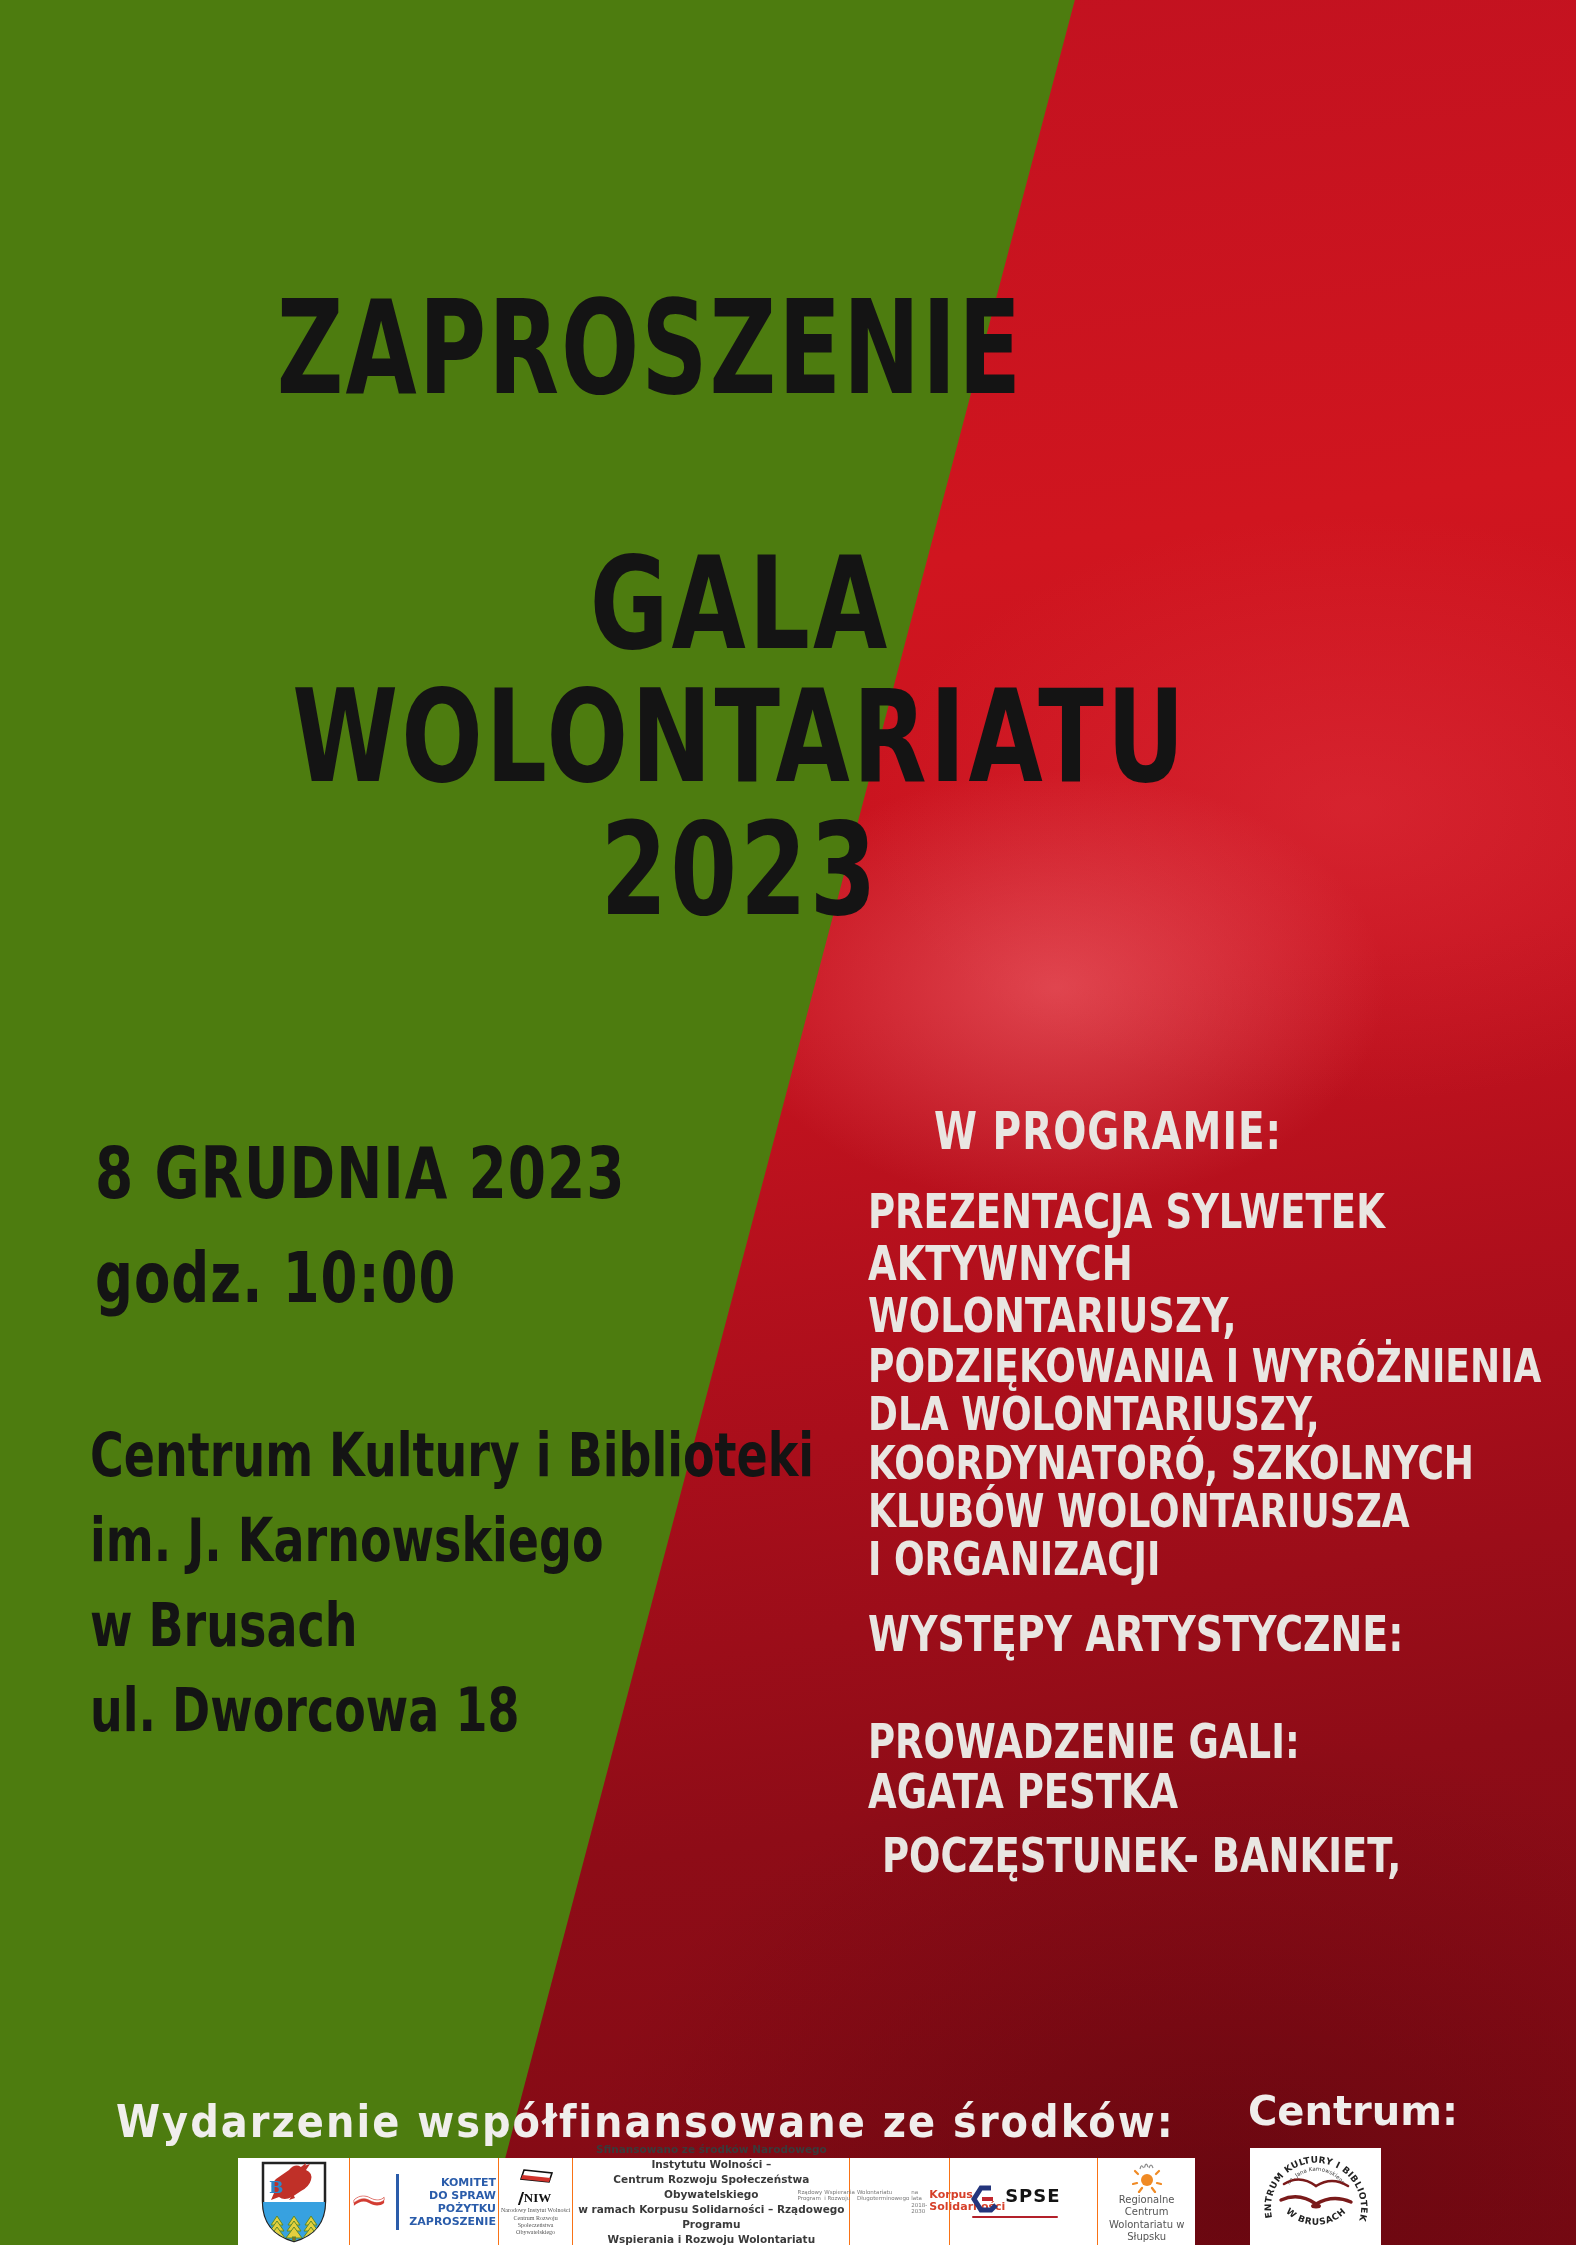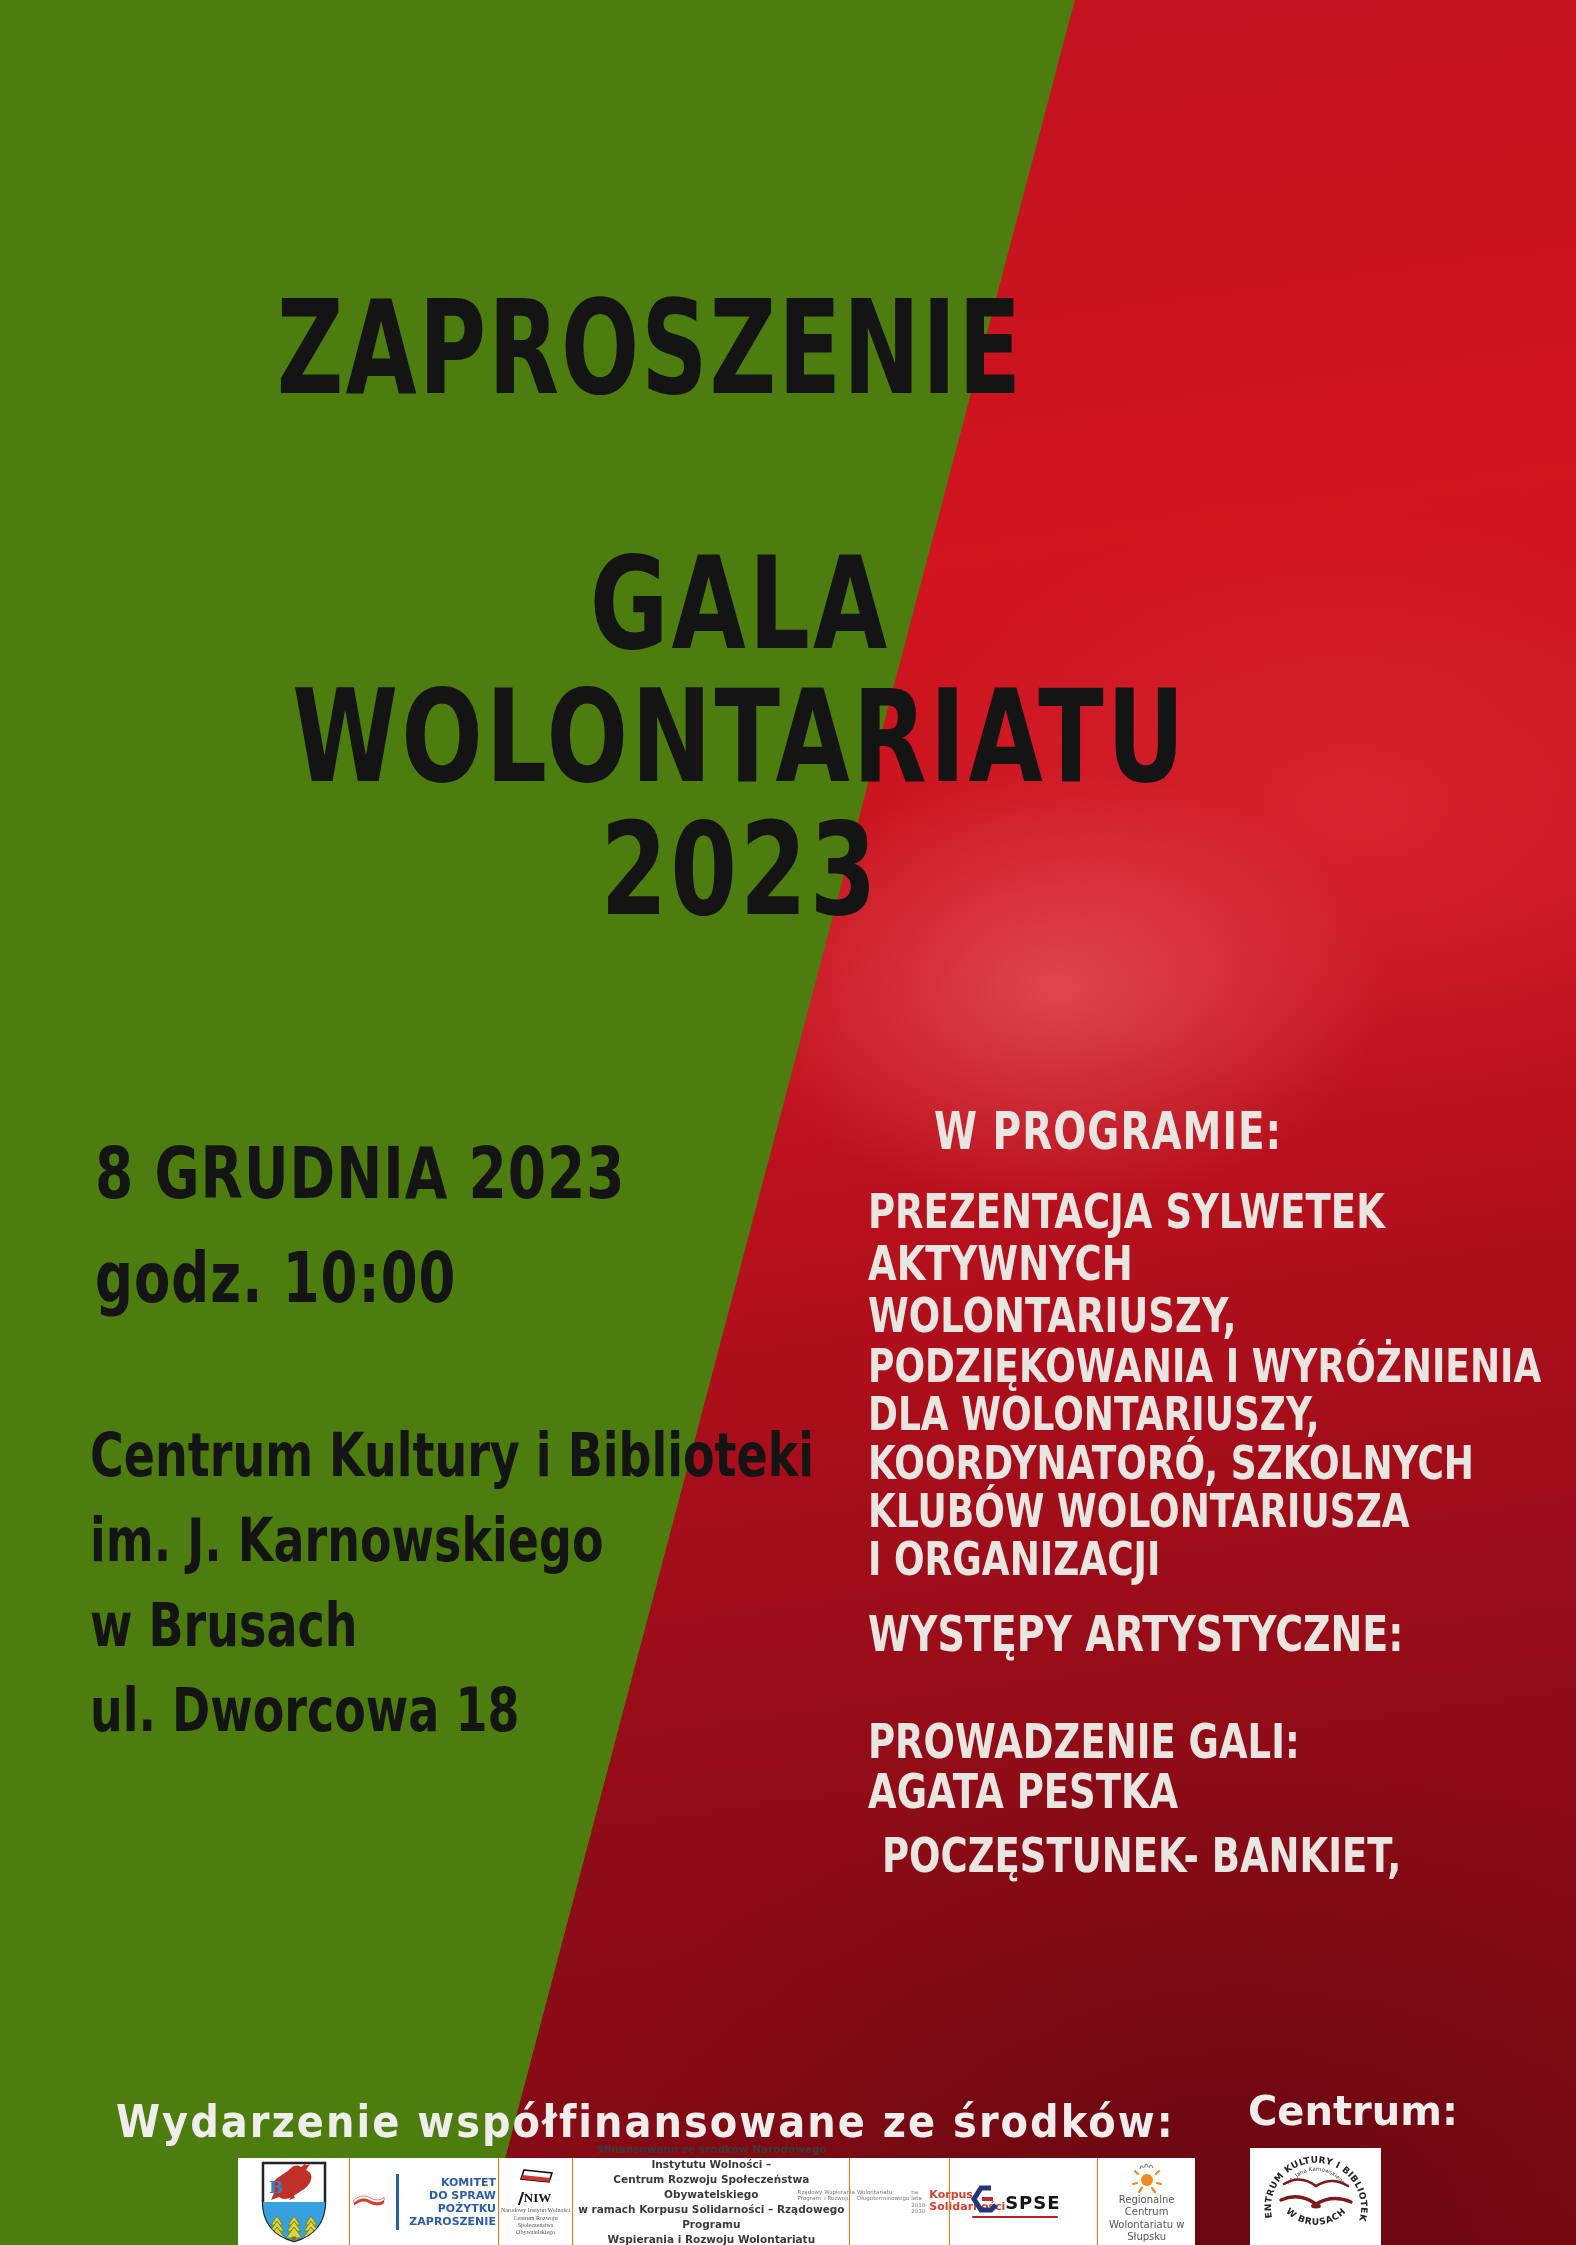--- a/index.html
+++ b/index.html
@@ -48,21 +48,21 @@
   .komitet-bar{width:3px;height:56px;background:#2a5caa;}
   .komitet-txt{font-size:11px;line-height:13px;font-weight:bold;color:#2a5caa;}
   .niw-abbr{font-size:13px;font-weight:bold;color:#111;display:flex;align-items:center;}
   .niw-slash{display:inline-block;width:2px;height:13px;background:#111;
              transform:skewX(-18deg);margin-right:2px;}
   .niw-cap{font-size:6px;line-height:7px;color:#555;text-align:center;}
   .fund-txt{font-size:10.5px;line-height:15px;color:#3a3a3a;font-weight:600;text-align:center;}
   .korpus-col{display:flex;flex-direction:row;gap:2px;}
   .korpus-cap{font-size:5.5px;line-height:6.5px;color:#777;}
   .korpus-name{font-size:11px;line-height:12px;font-weight:bold;color:#d6402a;white-space:pre-line;}
-  .spse-row{display:flex;align-items:flex-end;gap:4px;}
+  .spse-row{display:flex;align-items:flex-start;gap:4px;}
   .spse-abbr{font-size:18px;font-weight:bold;color:#141414;letter-spacing:1px;}
   .spse-bar{width:86px;height:2px;background:#b3202a;border-radius:2px;margin-top:2px;}
   .rcw-cap{font-size:10px;line-height:12px;color:#555;text-align:center;}
   .partner-box{left:1250px;top:2148px;width:131px;height:97px;background:#fff;
                display:flex;align-items:center;justify-content:center;}
 </style>
 </head>
 <body>
 
 <div class="poster">

